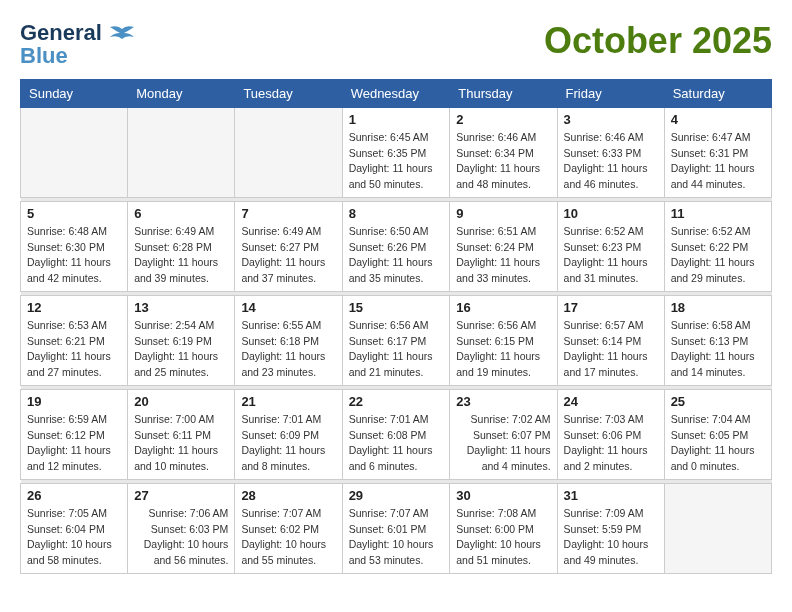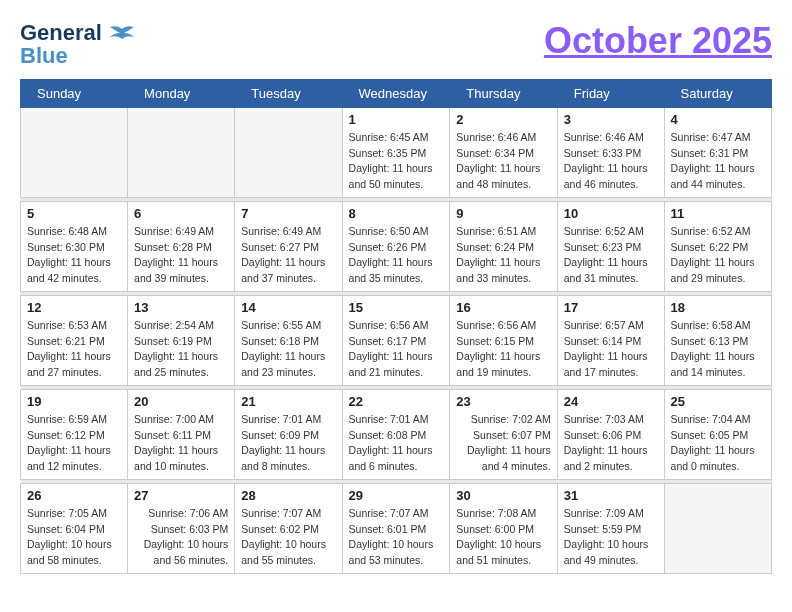--- a/index.html
+++ b/index.html
@@ -20,37 +20,36 @@
       display: flex;
       flex-direction: column;
       align-items: flex-start;
     }
     .title-block {
       text-align: right;
     }
     .month-title {
       font-size: 36px;
       font-weight: bold;
-      color: #8b5cf6;
-      text-decoration: underline;
+      color: #4d7c0f;
     }
     .location {
       font-size: 15px;
       color: #444;
     }
     .calendar {
       width: 100%;
       border-collapse: collapse;
       font-size: 11px;
     }
     .calendar th {
       background-color: #2e5fa3;
       color: #fff;
       text-align: left;
-      padding: 6px 16px;
+      padding: 6px 8px;
       font-size: 13px;
       font-weight: normal;
       border: 1px solid #2e5fa3;
     }
     .calendar td {
       border: 1px solid #ccc;
       vertical-align: top;
       padding: 4px 6px;
       width: 108px;
       min-height: 80px;

